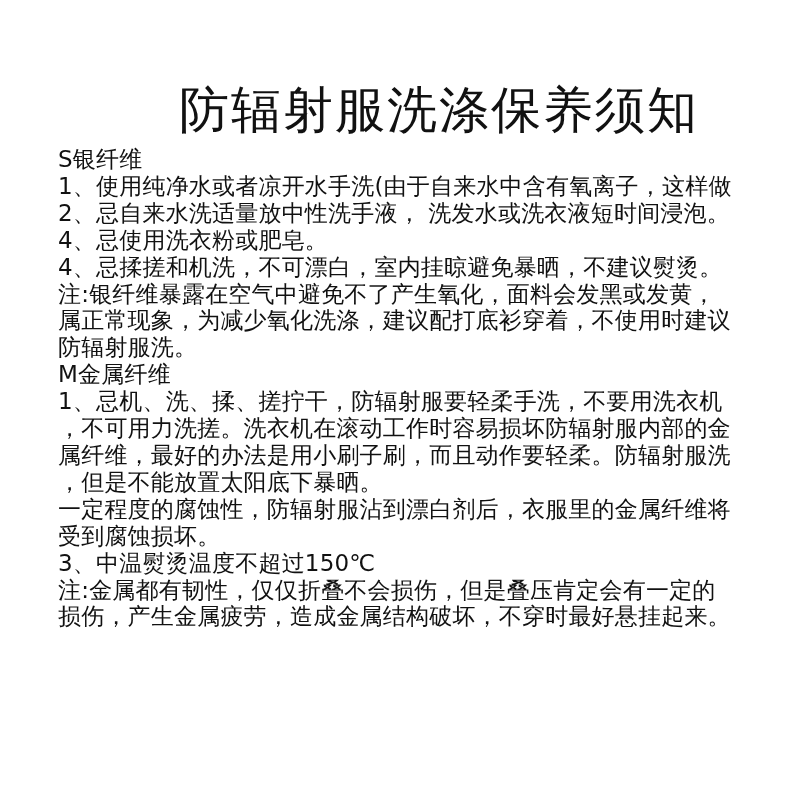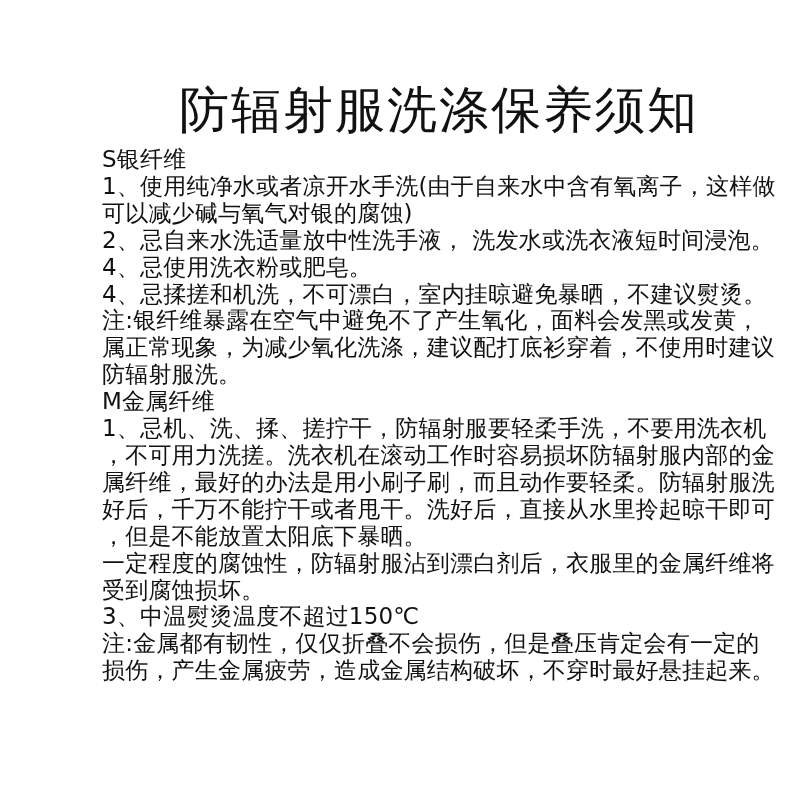--- a/index.html
+++ b/index.html
@@ -1,41 +1,39 @@
 <!DOCTYPE html>
 <html><head>
 <meta charset="utf-8">
 <style>
   html, body { margin: 0; padding: 0; background: #ffffff; }
   body { width: 800px; height: 800px; overflow: hidden; position: relative;
          font-family: "DejaVu Sans", "Liberation Sans", sans-serif; color: #111111; }
   .title { position: absolute; left: 0; top: 44px; width: 800px; text-align: center;
            font-size: 50px; line-height: 64px; letter-spacing: 2px; color: #111; font-weight: normal; padding-left: 39px; }
   .body { position: absolute; left: 58px; top: 146px; width: 720px; }
-  .line { font-size: 23px; line-height: 26.9px; white-space: nowrap; letter-spacing: 0.2px; margin-left: 44px; }
+  .line { font-size: 23px; line-height: 26.9px; white-space: nowrap; letter-spacing: 0.2px; }
 </style>
 </head>
 <body>
 
 <h1 class="title">防辐射服洗涤保养须知</h1>
 
 <div class="body">
   <div class="line">S银纤维</div>
   <div class="line">1、使用纯净水或者凉开水手洗(由于自来水中含有氧离子，这样做</div>
-  <div class="line">可以减少碱与氧气对银的腐蚀)</div>
   <div class="line">2、忌自来水洗适量放中性洗手液， 洗发水或洗衣液短时间浸泡。</div>
   <div class="line">4、忌使用洗衣粉或肥皂。</div>
   <div class="line">4、忌揉搓和机洗，不可漂白，室内挂晾避免暴晒，不建议熨烫。</div>
   <div class="line">注:银纤维暴露在空气中避免不了产生氧化，面料会发黑或发黄，</div>
   <div class="line">属正常现象，为减少氧化洗涤，建议配打底衫穿着，不使用时建议</div>
   <div class="line">防辐射服洗。</div>
   <div class="line">M金属纤维</div>
   <div class="line">1、忌机、洗、揉、搓拧干，防辐射服要轻柔手洗，不要用洗衣机</div>
   <div class="line">，不可用力洗搓。洗衣机在滚动工作时容易损坏防辐射服内部的金</div>
   <div class="line">属纤维，最好的办法是用小刷子刷，而且动作要轻柔。防辐射服洗</div>
-  <div class="line">好后，千万不能拧干或者甩干。洗好后，直接从水里拎起晾干即可</div>
   <div class="line">，但是不能放置太阳底下暴晒。</div>
   <div class="line">一定程度的腐蚀性，防辐射服沾到漂白剂后，衣服里的金属纤维将</div>
   <div class="line">受到腐蚀损坏。</div>
   <div class="line">3、中温熨烫温度不超过150℃</div>
   <div class="line">注:金属都有韧性，仅仅折叠不会损伤，但是叠压肯定会有一定的</div>
   <div class="line">损伤，产生金属疲劳，造成金属结构破坏，不穿时最好悬挂起来。</div>
 </div>
 
 </body></html>

